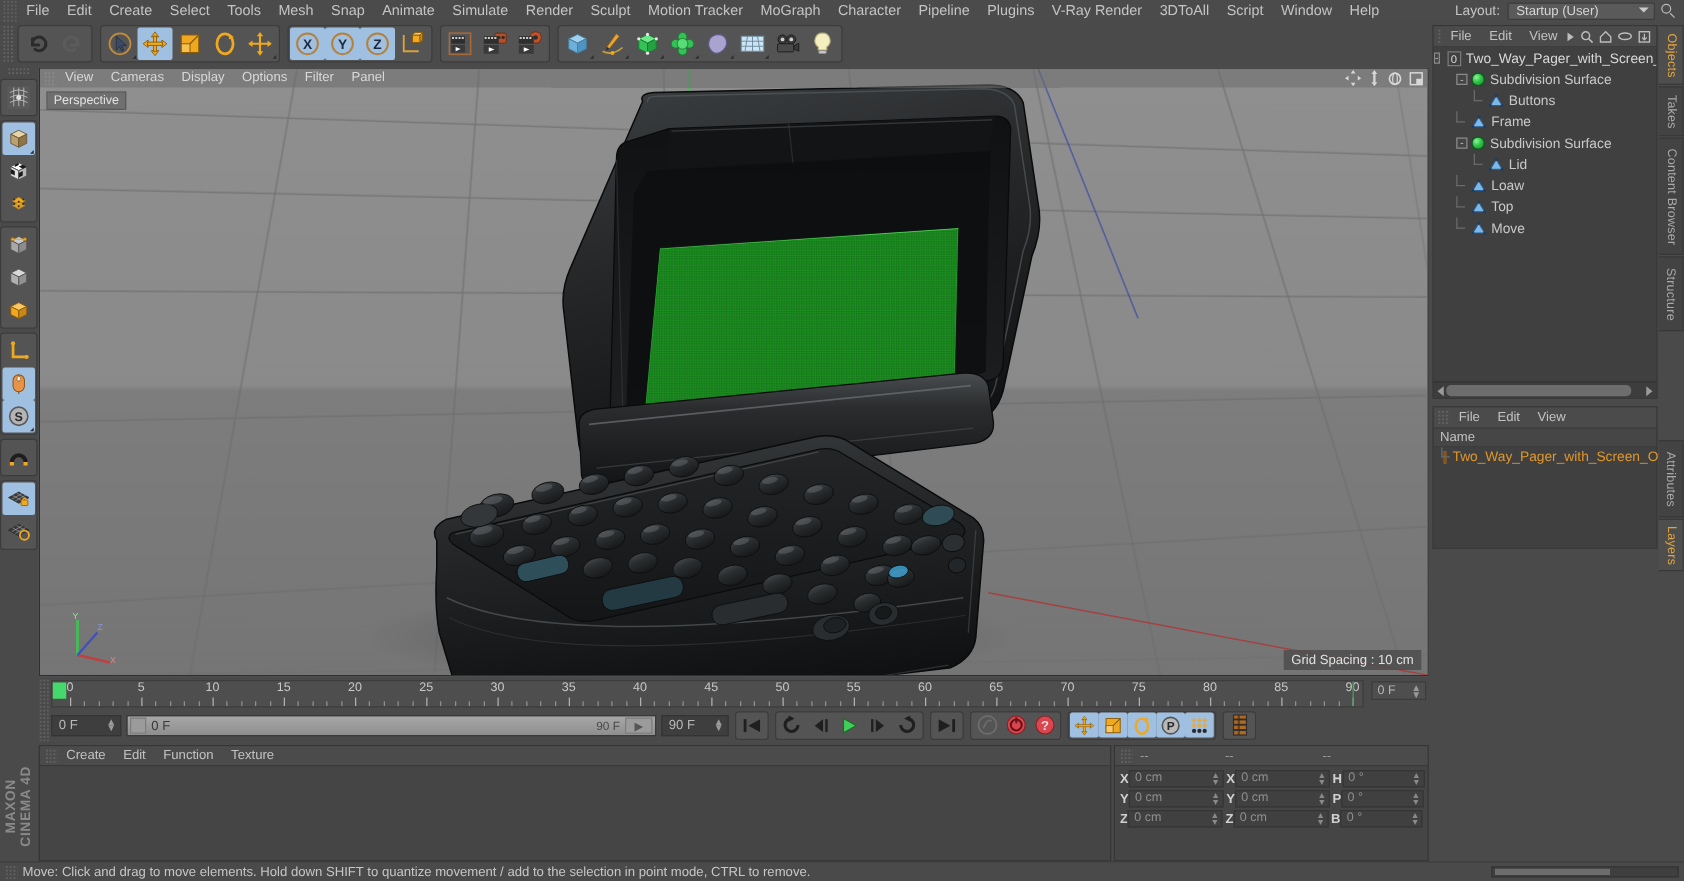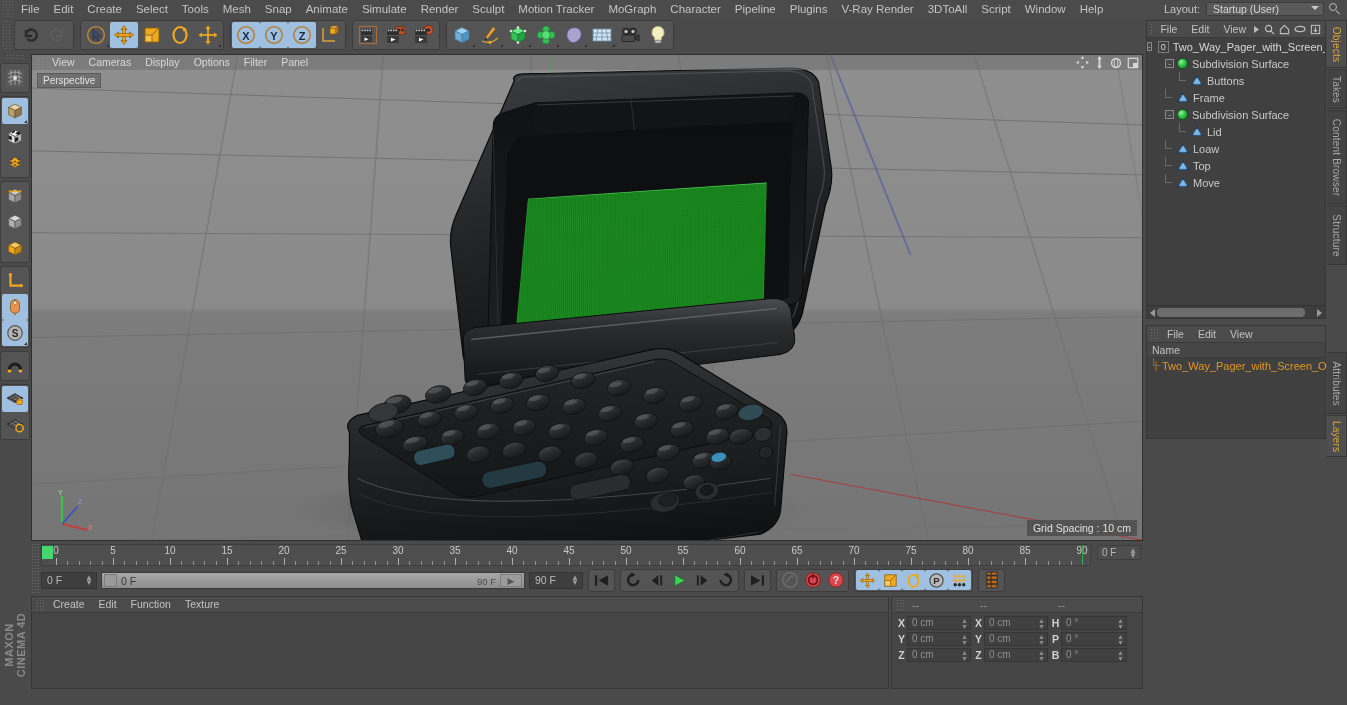--- a/index.html
+++ b/index.html
@@ -173,21 +173,21 @@
   .mat-label{ width:40px; background:#f0a010; color:#2a2a2a; font-size:9.5px; text-align:center;
      margin-top:2px; line-height:11px;}
 
   .coords{ position:absolute; left:891px; top:596px; width:252px; height:93px;
      background:#454545; border:1px solid #363636;}
   .co-bar{ height:16px; background:#4b4b4b; display:flex; align-items:center; border-bottom:1px solid #3a3a3a;
      font-size:10.5px; color:#9a9a9a;}
   .co-grid{ padding:3px 4px; }
   .co-row{ display:flex; align-items:center; margin-bottom:2px; }
   .co-lab{ width:11px; font-size:10.5px; color:#d0d0d0; font-weight:bold; text-align:center;}
-  .co-in{ flex:0 0 auto; width:64px; height:14px; background:#404040; border:1px solid #353535;
+  .co-in{ flex:0 0 auto; width:76px; height:14px; background:#404040; border:1px solid #353535;
      font-size:10px; color:#8e8e8e; line-height:12px; padding-left:4px; position:relative; margin-right:2px;}
   .co-in .sp{ position:absolute; right:2px; top:1px; font-size:7px; color:#8a8a8a; line-height:6px;}
   .co-bot{ display:flex; align-items:center; gap:4px; padding:2px 4px;}
   .co-sel{ width:73px;height:15px; background:#4e4e4e; border:1px solid #3a3a3a; font-size:10px;
      color:#9b9b9b; line-height:13px; padding-left:5px; position:relative; border-radius:2px;}
   .co-sel .arr{ position:absolute; right:4px; top:4px; width:0;height:0;
      border-left:4px solid transparent;border-right:4px solid transparent;border-top:4px solid #9a9a9a;}
   .co-apply{ margin-left:auto; width:88px;height:16px; border-radius:8px; background:linear-gradient(#6a6a6a,#565656);
      border:1px solid #3c3c3c; font-size:10.5px; color:#e0e0e0; text-align:center; line-height:14px;}
 
@@ -1378,14 +1378,23 @@
           <span class="co-lab">Z</span>
           <span class="co-in">0 cm<span class="sp">▲<br>▼</span></span>
           <span class="co-lab">Z</span>
           <span class="co-in">0 cm<span class="sp">▲<br>▼</span></span>
           <span class="co-lab">B</span>
           <span class="co-in" style="width:66px;margin-right:0;">0 °<span class="sp">▲<br>▼</span></span>
         </div>
       </div>
   </div>
 
+  <div class="status">
+    <div class="grip"></div>
+    <div class="status-text">Move: Click and drag to move elements. Hold down SHIFT to quantize movement / add to the selection in point mode, CTRL to remove.</div>
+    <div class="status-right">
+      <div class="sb-scroll">
+          <span class="th"></span>
+        </div>
+    </div>
+  </div>
 
 </div>
 
 </body></html>

